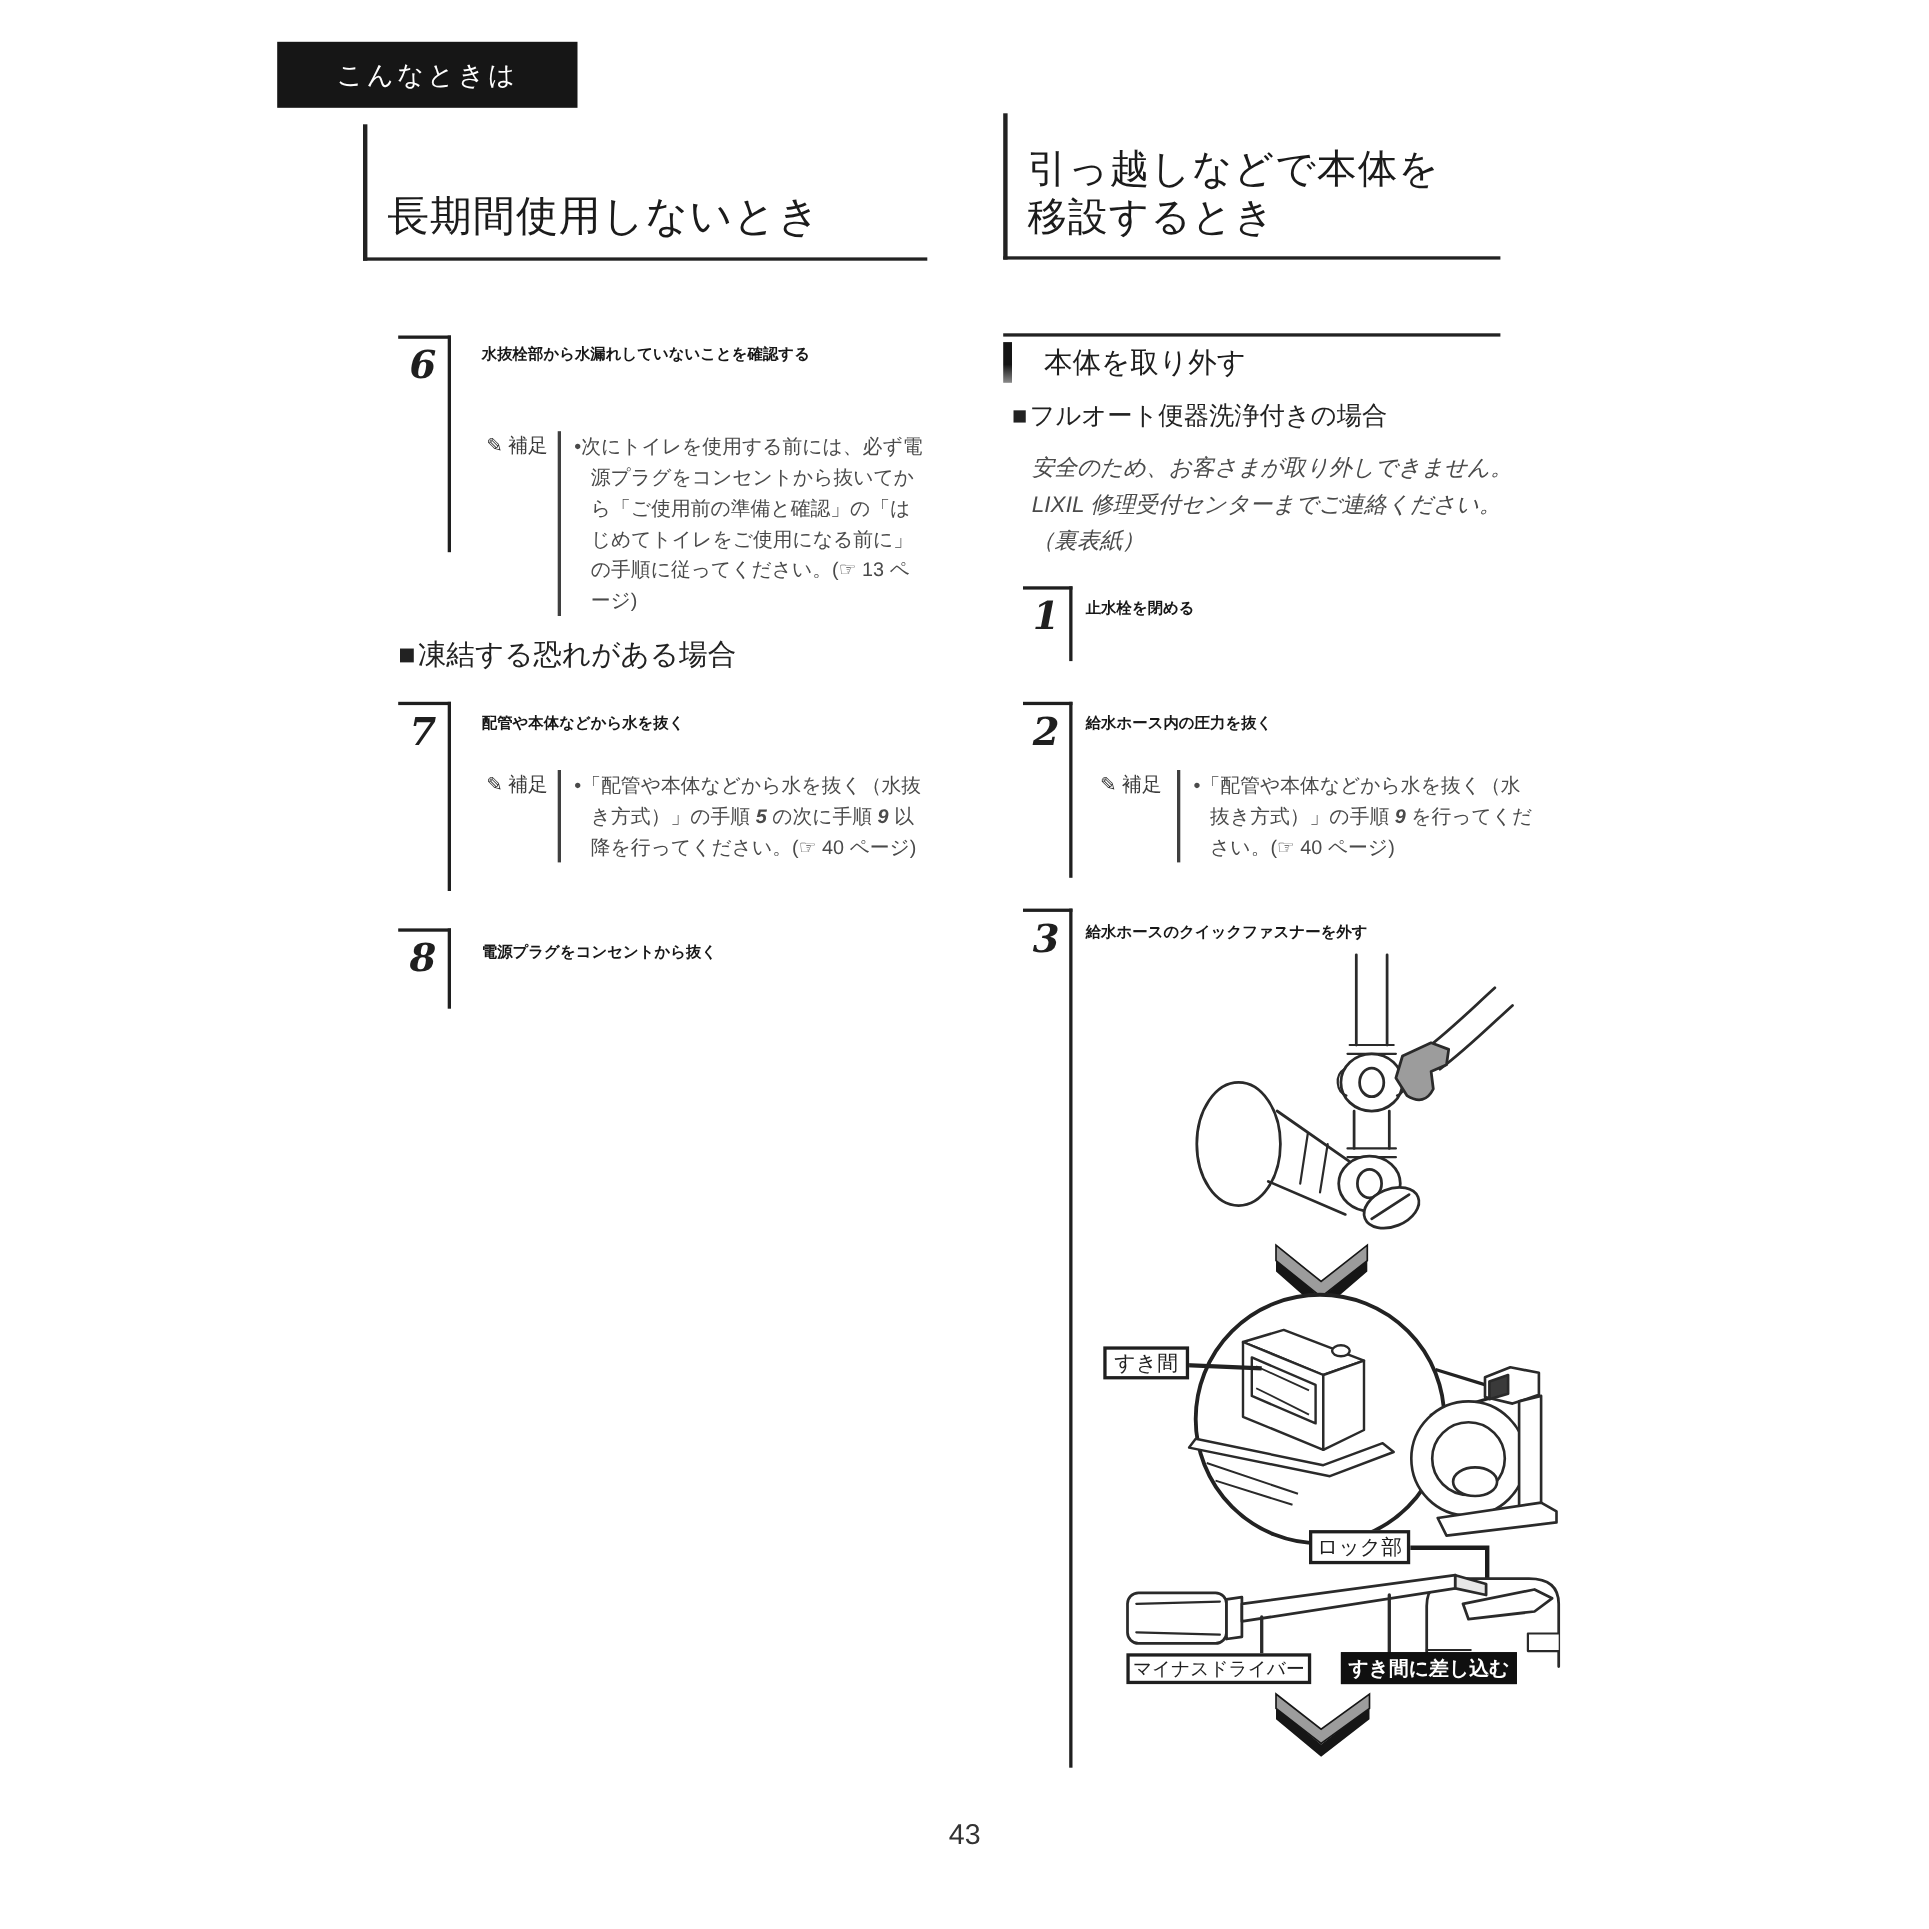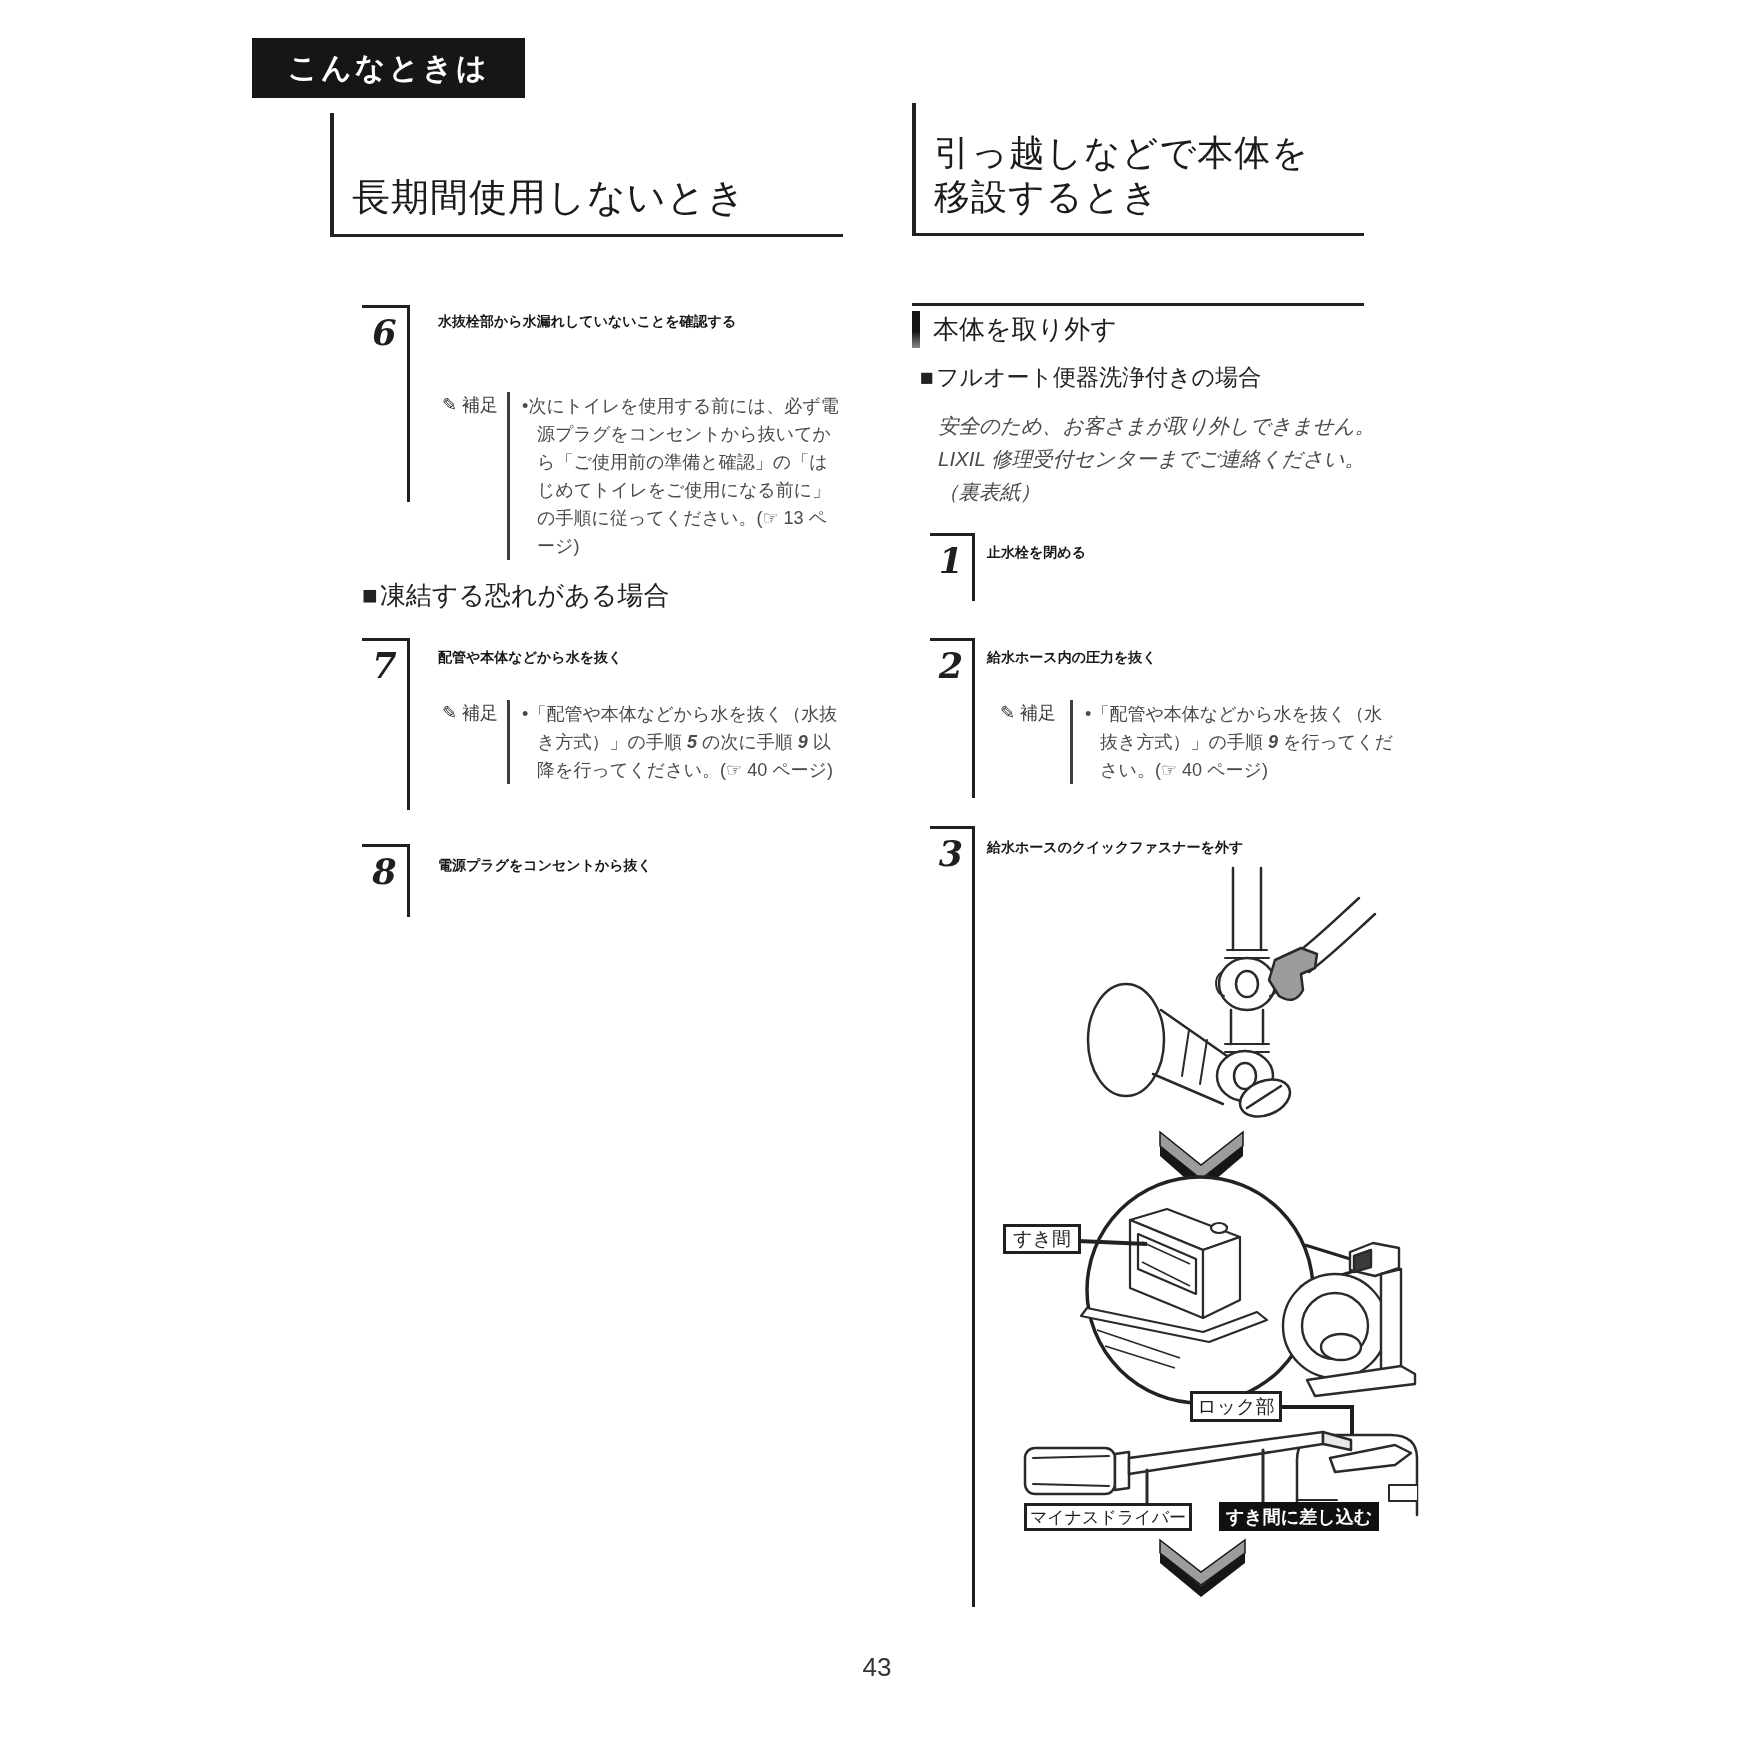--- a/index.html
+++ b/index.html
@@ -4,34 +4,34 @@
 <style>
   html,body{margin:0;padding:0;background:#fff;}
   .page{
     position:relative;width:1754px;height:1754px;background:#fff;overflow:hidden;
     font-family:"Liberation Sans","DejaVu Sans",sans-serif;color:#1d1d1d;
   }
   .abs{position:absolute;}
   
   .banner{
     left:252px;top:38px;width:273px;height:60px;background:#161616;color:#fff;
-    display:flex;align-items:center;justify-content:center;font-size:30px;font-weight:bold;letter-spacing:3px;
+    display:flex;align-items:center;justify-content:center;font-size:24px;font-weight:normal;letter-spacing:3px;
   }
   
   .col-title{
     border-left:4px solid #222;border-bottom:3px solid #222;
     display:flex;align-items:flex-end;padding:0 0 14px 18px;box-sizing:border-box;
     font-size:38px;color:#1b1b1b;letter-spacing:1px;line-height:1.22;
   }
   .ltitle{left:330px;top:113px;width:513px;height:124px;}
   .rtitle{left:912px;top:103px;width:452px;height:133px;font-size:36px;}
   
   .sec-header{
     left:912px;top:303px;width:452px;border-top:3px solid #222;
-    display:flex;align-items:center;padding-top:5px;box-sizing:border-box;
+    display:flex;align-items:center;padding-top:5px;box-sizing:border-box;gap:16px;
   }
   .accent-bar{width:8px;height:37px;background:linear-gradient(#141414 55%,#8a8a8a);margin-right:13px;}
   .sec-header-text{font-size:26px;color:#1d1d1d;}
   .sub-heading{font-size:23px;color:#222;display:flex;align-items:center;gap:2px;}
   .sub-heading .marker{font-size:23px;}
   .freeze-heading{left:362px;top:578px;}
   .fullauto-heading{left:920px;top:362px;}
   
   .rpara{left:938px;top:410px;width:460px;font-size:20.5px;line-height:1.6;color:#4a4a4a;}
   .rpara span{display:block;white-space:nowrap;font-style:italic;}

